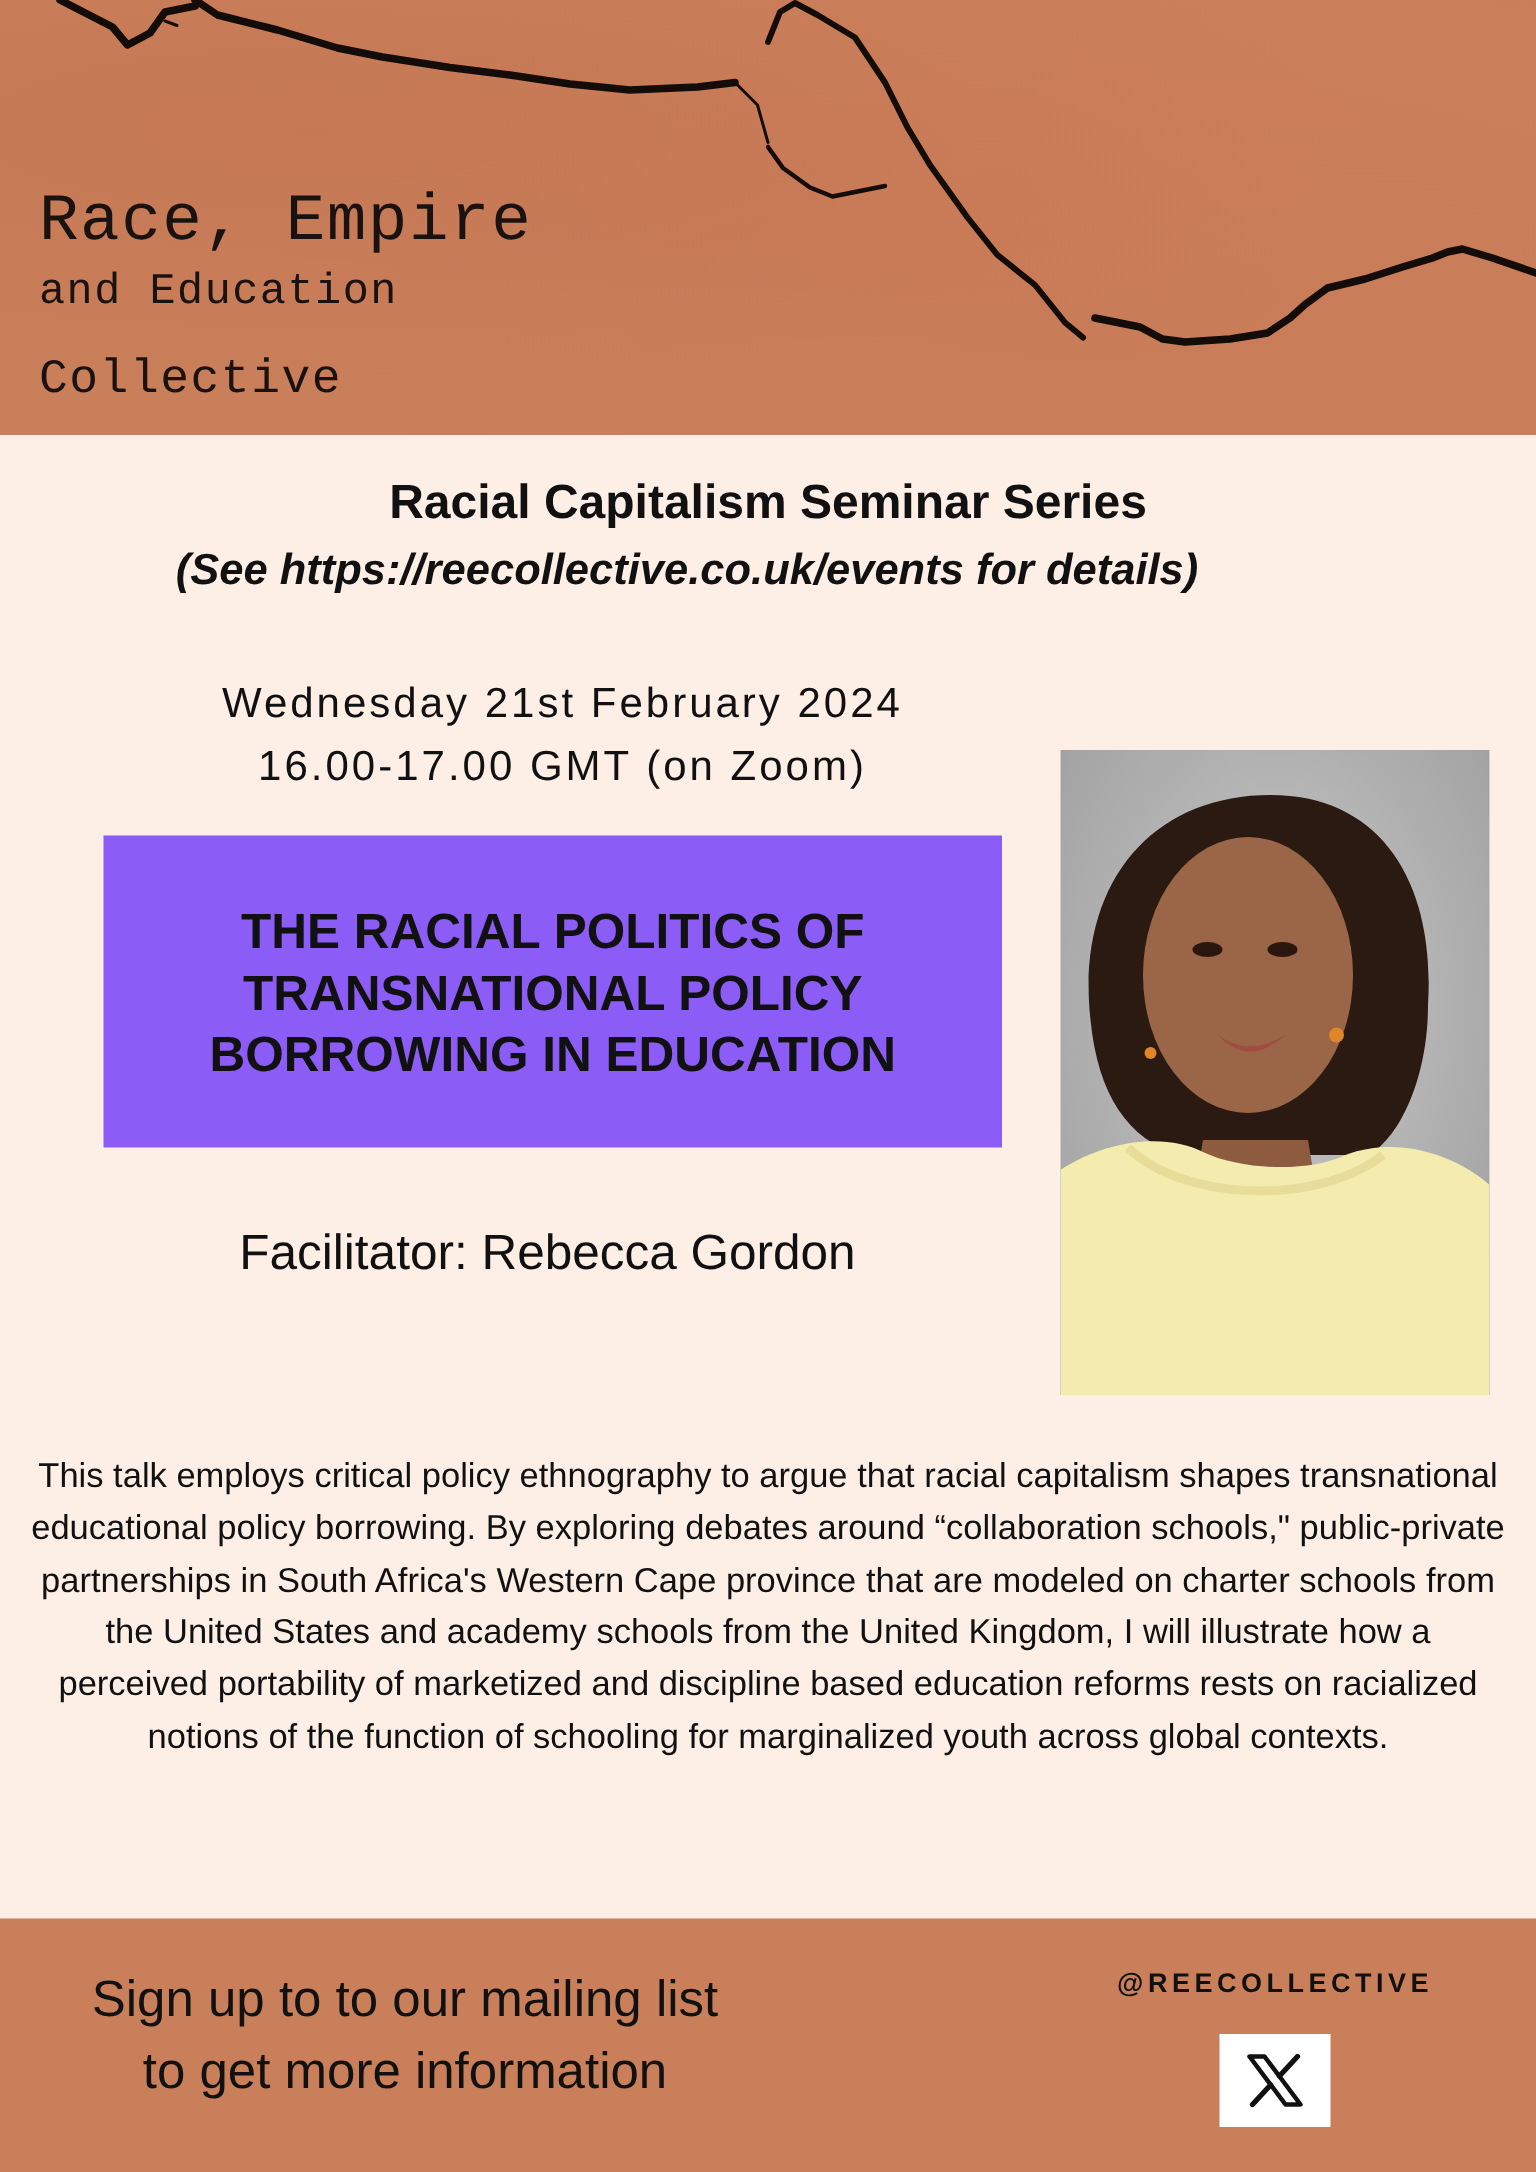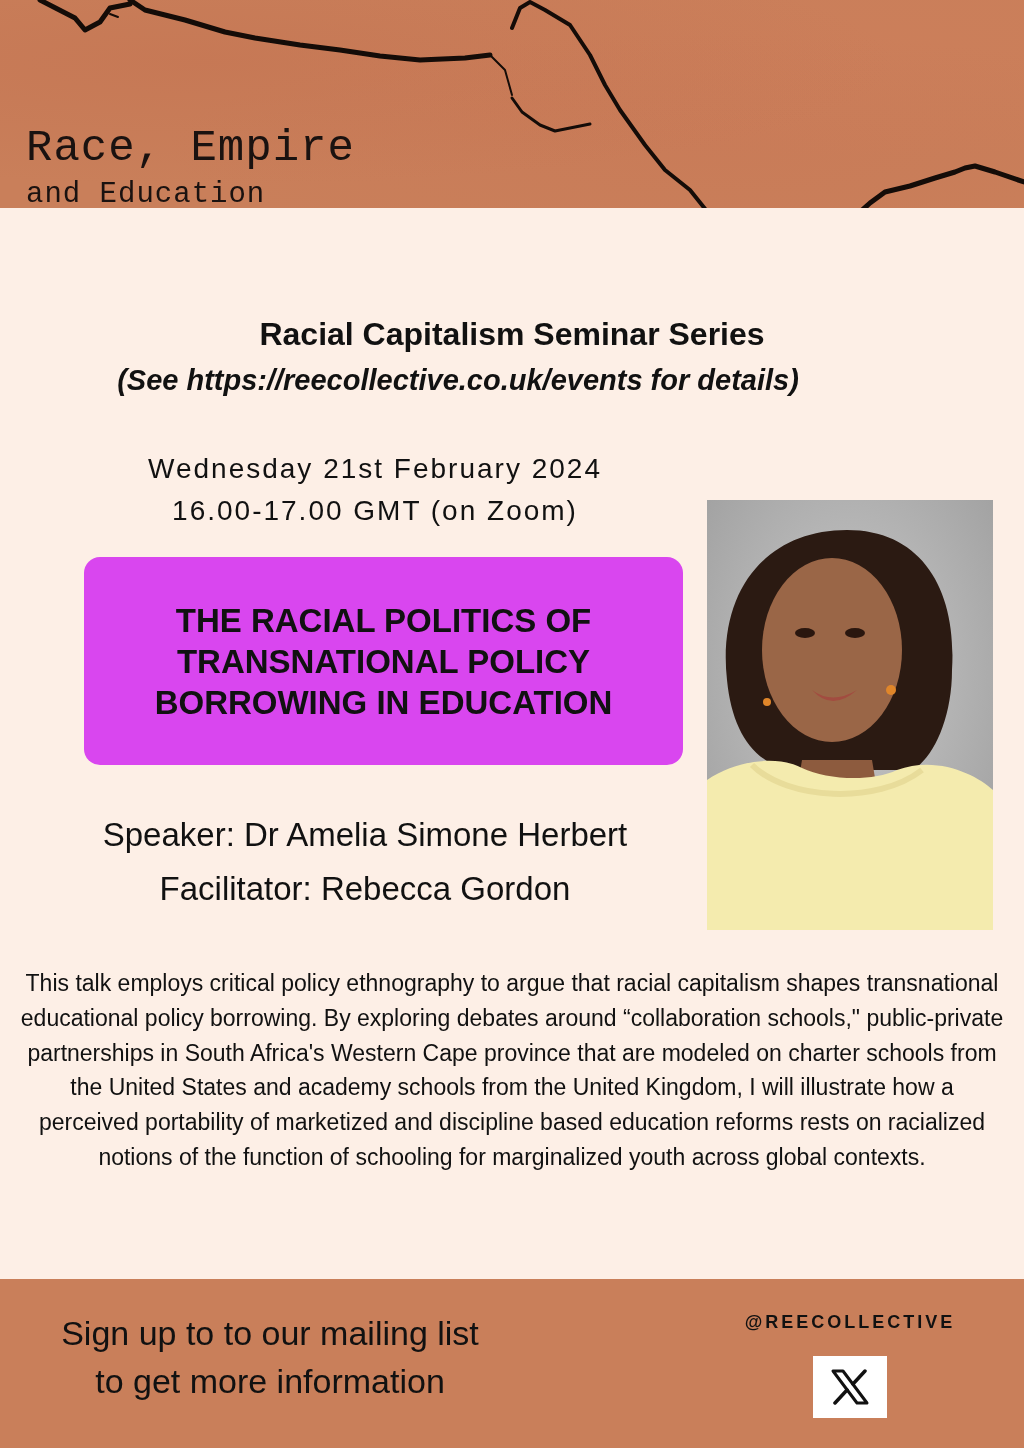--- a/index.html
+++ b/index.html
@@ -4,57 +4,56 @@
   <style>
     * { margin: 0; padding: 0; box-sizing: border-box; }
     html, body { width: 1024px; height: 1448px; overflow: hidden; }
     body {
       background: #fdefe6;
       font-family: "Liberation Sans", sans-serif;
       color: #111;
       position: relative;
     }
     .header {
-      position: absolute; left: 0; top: 0; width: 1024px; height: 208px;
+      position: absolute; left: 0; top: 0; width: 1024px; height: 290px;
       background:
         radial-gradient(ellipse at 20% 30%, rgba(190,100,70,0.25), transparent 60%),
         radial-gradient(ellipse at 70% 70%, rgba(200,110,80,0.2), transparent 55%),
         radial-gradient(ellipse at 85% 20%, rgba(210,125,90,0.25), transparent 50%),
         #c97f5a;
       overflow: hidden;
     }
     .cracks { position: absolute; left: 0; top: 0; width: 1024px; height: 290px; }
     .org-title {
       position: absolute; left: 26px; top: 126px;
       font-family: "Liberation Mono", "DejaVu Sans Mono", monospace;
       color: #1a1210;
       line-height: 1;
     }
     .org-title .l1 { font-size: 44px; letter-spacing: 1px; display: block; }
     .org-title .l2 { font-size: 29px; letter-spacing: 1px; display: block; margin-top: 10px; }
-    .org-title .l3 { font-size: 45px; letter-spacing: 1px; display: block; margin-top: 12px; font-weight: bold; }
+    .org-title .l3 { font-size: 32px; letter-spacing: 1px; display: block; margin-top: 28px; }
 
     .series-title {
       position: absolute; left: 0; width: 1024px; top: 316px;
       text-align: center; font-size: 32px; font-weight: bold; color: #111;
     }
     .series-link {
       position: absolute; left: 0; width: 916px; top: 364px;
       text-align: center; font-size: 29px; font-weight: bold; color: #111; font-style: italic;
     }
     .datetime {
       position: absolute; left: 70px; width: 610px; top: 448px;
       text-align: center; font-size: 28px; letter-spacing: 2px; color: #111; line-height: 42px;
     }
     .talk-box {
-      position: absolute; left: 84px; top: 557px; width: 599px; height: 208px;
-      background: #d946ef;
+      position: absolute; left: 69px; top: 557px; width: 599px; height: 208px;
+      background: #8b5cf6;
       display: flex; align-items: center; justify-content: center;
       text-align: center;
-      border-radius: 16px;
     }
     .talk-box .talk-title {
       font-size: 33px; font-weight: bold; line-height: 41px; color: #111; width: 520px;
     }
     .people {
       position: absolute; left: 40px; width: 650px; top: 808px;
       text-align: center; font-size: 33px; line-height: 54px; color: #111;
     }
     .photo {
       position: absolute; left: 707px; top: 500px; width: 286px; height: 430px;
@@ -110,21 +109,20 @@
 <div class="datetime">
   <div>Wednesday 21st February 2024</div>
   <div>16.00-17.00 GMT (on Zoom)</div>
 </div>
 
 <div class="talk-box">
   <div class="talk-title">THE RACIAL POLITICS OF TRANSNATIONAL POLICY BORROWING IN EDUCATION</div>
 </div>
 
 <div class="people">
-  <div>Speaker: Dr Amelia Simone Herbert</div>
   <div>Facilitator: Rebecca Gordon</div>
 </div>
 
 <div class="photo">
   <svg width="286" height="430" viewBox="0 0 286 430">
     <defs>
       <radialGradient id="bg" cx="50%" cy="40%" r="70%">
         <stop offset="0%" stop-color="#c9c9c9"></stop>
         <stop offset="100%" stop-color="#9f9f9f"></stop>
       </radialGradient>

